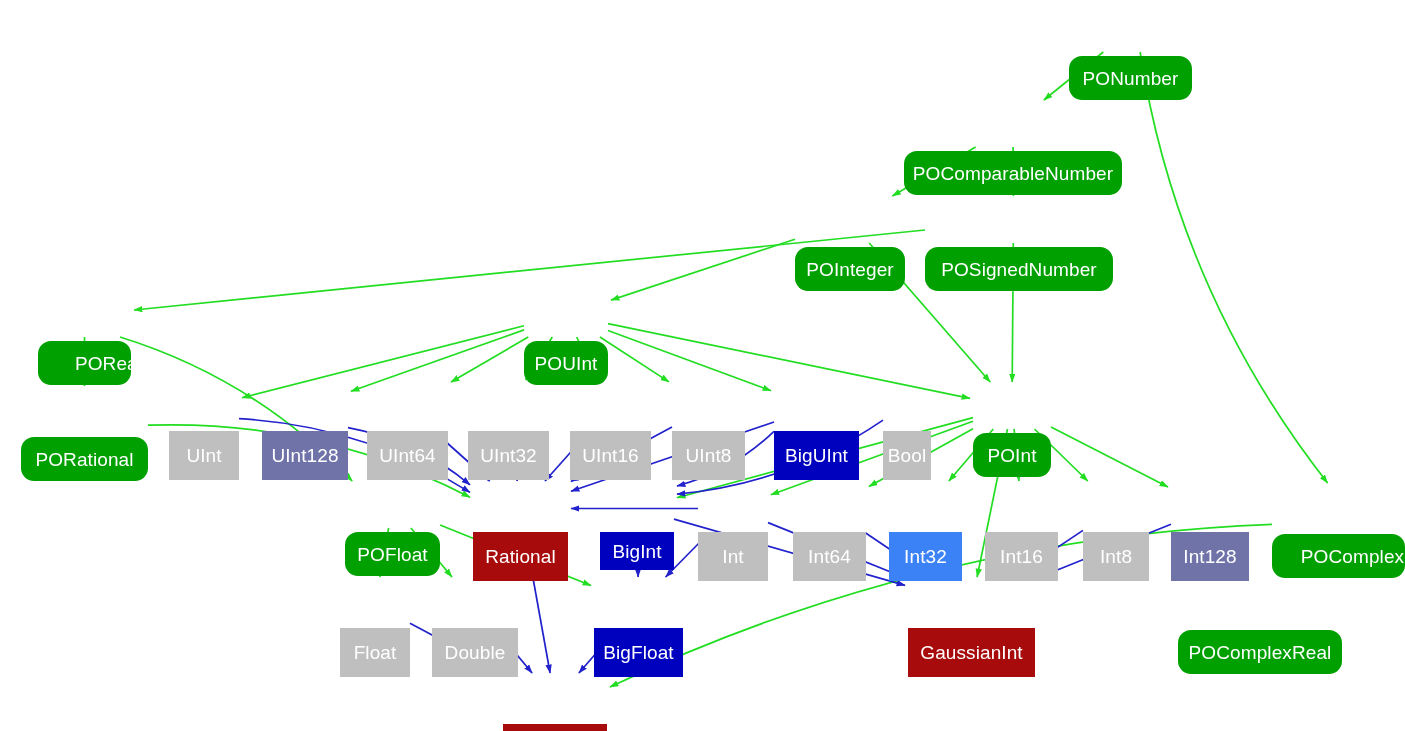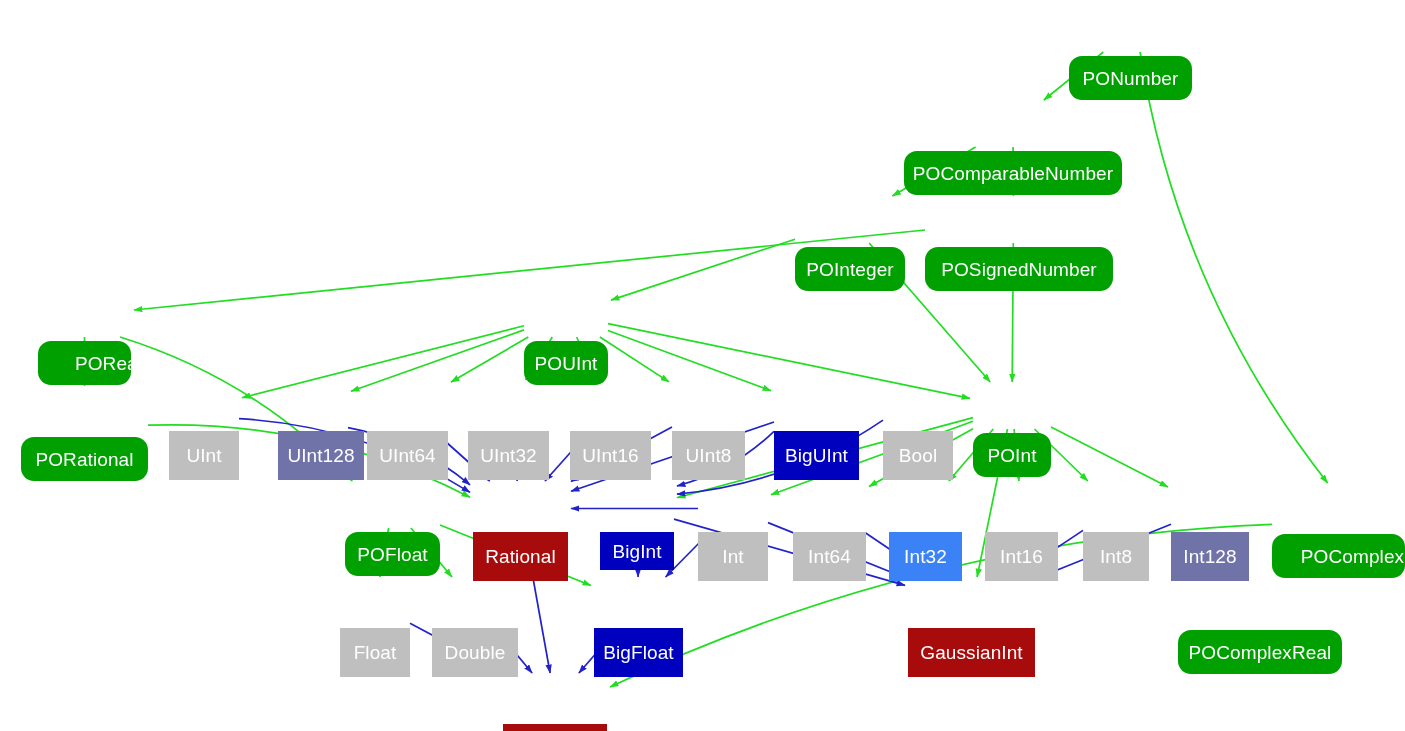--- a/index.html
+++ b/index.html
@@ -100,39 +100,39 @@
       </div>
       <div class="node proto" style="left: 524px; top: 293px; width: 84px; height: 44px; background: rgb(0, 160, 0);">
         <span>POUInt</span>
       </div>
       <div class="node proto" style="left: 21px; top: 389px; width: 127px; height: 44px; background: rgb(0, 160, 0);">
         <span>PORational</span>
       </div>
       <div class="node rect" style="left: 169px; top: 383px; width: 70px; height: 49px; background: rgb(191, 191, 191);">
         <span>UInt</span>
       </div>
-      <div class="node rect" style="left: 278px; top: 383px; width: 86px; height: 49px; background: rgb(111, 115, 168);">
+      <div class="node rect" style="left: 262px; top: 383px; width: 86px; height: 49px; background: rgb(111, 115, 168);">
         <span>UInt128</span>
       </div>
       <div class="node rect" style="left: 367px; top: 383px; width: 81px; height: 49px; background: rgb(191, 191, 191);">
         <span>UInt64</span>
       </div>
       <div class="node rect" style="left: 468px; top: 383px; width: 81px; height: 49px; background: rgb(191, 191, 191);">
         <span>UInt32</span>
       </div>
       <div class="node rect" style="left: 570px; top: 383px; width: 81px; height: 49px; background: rgb(191, 191, 191);">
         <span>UInt16</span>
       </div>
       <div class="node rect" style="left: 672px; top: 383px; width: 73px; height: 49px; background: rgb(191, 191, 191);">
         <span>UInt8</span>
       </div>
       <div class="node rect" style="left: 774px; top: 383px; width: 85px; height: 49px; background: rgb(0, 0, 191);">
         <span>BigUInt</span>
       </div>
-      <div class="node rect" style="left: 883px; top: 383px; width: 70px; height: 49px; background: rgb(191, 191, 191);">
+      <div class="node rect" style="left: 883px; top: 383px; width: 48px; height: 49px; background: rgb(191, 191, 191);">
         <span>Bool</span>
       </div>
       <div class="node proto" style="left: 973px; top: 385px; width: 78px; height: 44px; background: rgb(0, 160, 0);">
         <span>POInt</span>
       </div>
       <div class="node proto" style="left: 345px; top: 484px; width: 95px; height: 44px; background: rgb(0, 160, 0);">
         <span>POFloat</span>
       </div>
       <div class="node rect" style="left: 473px; top: 484px; width: 95px; height: 49px; background: rgb(168, 11, 11);">
         <span>Rational</span>

